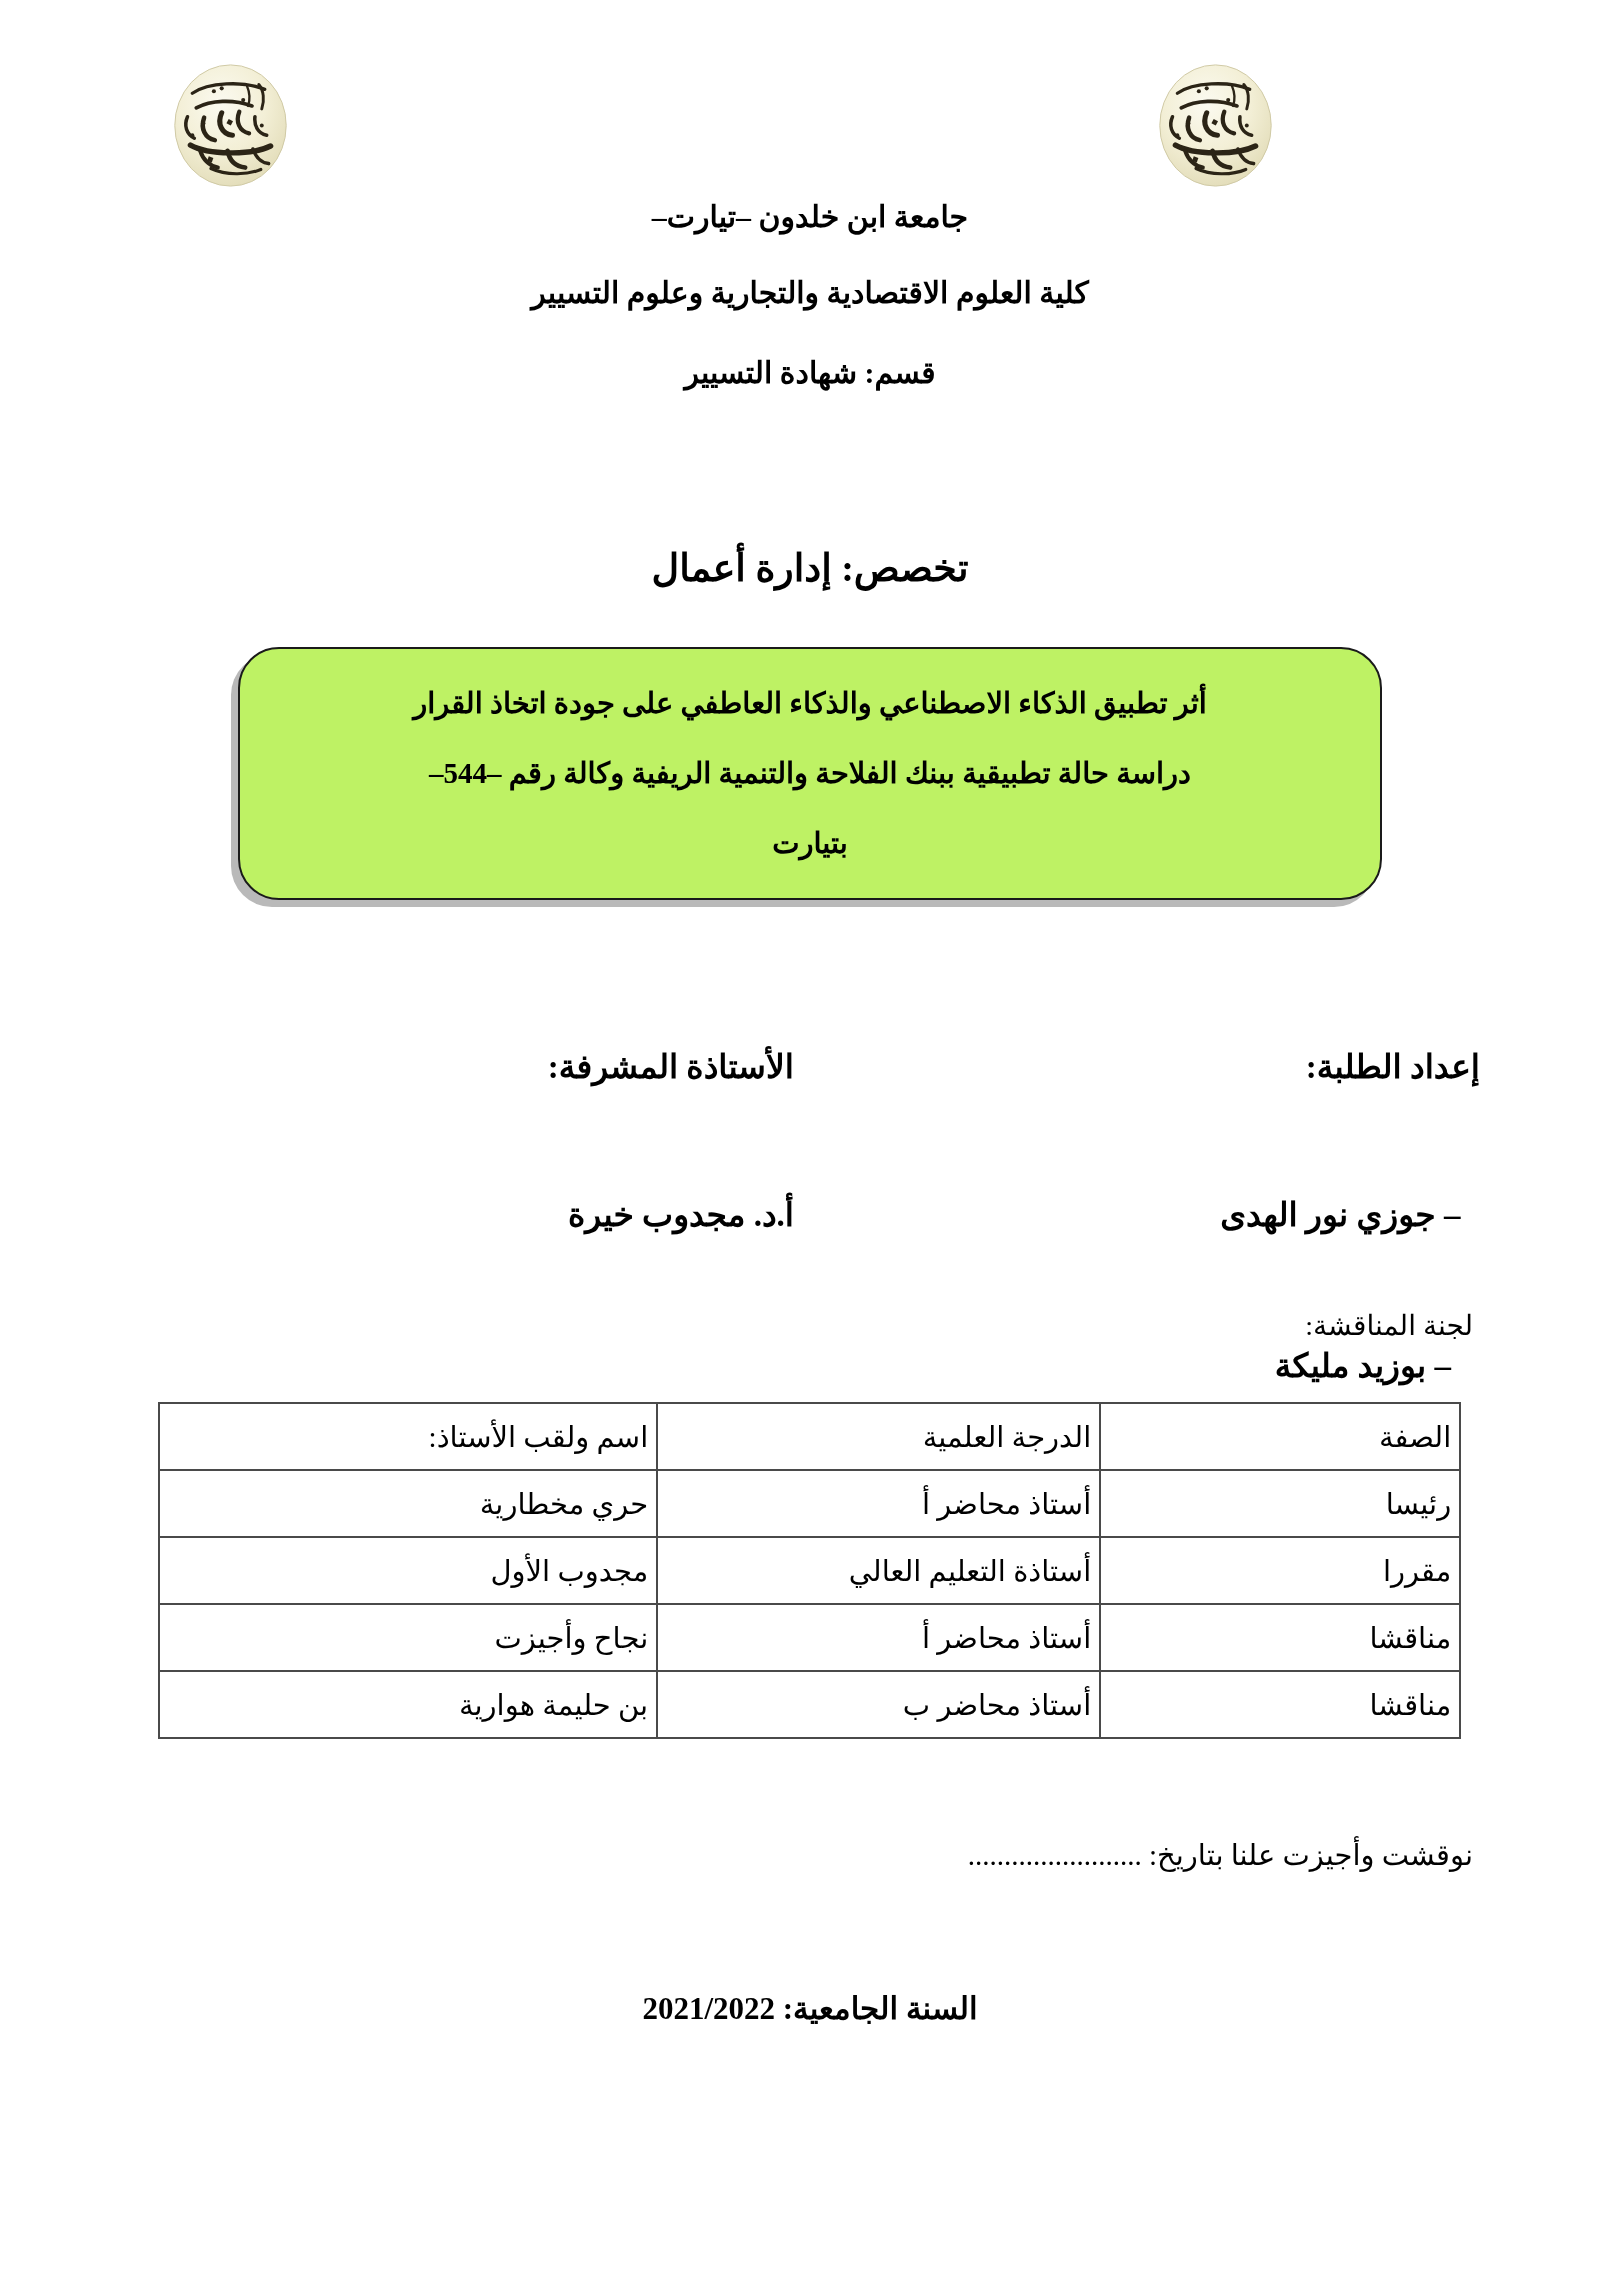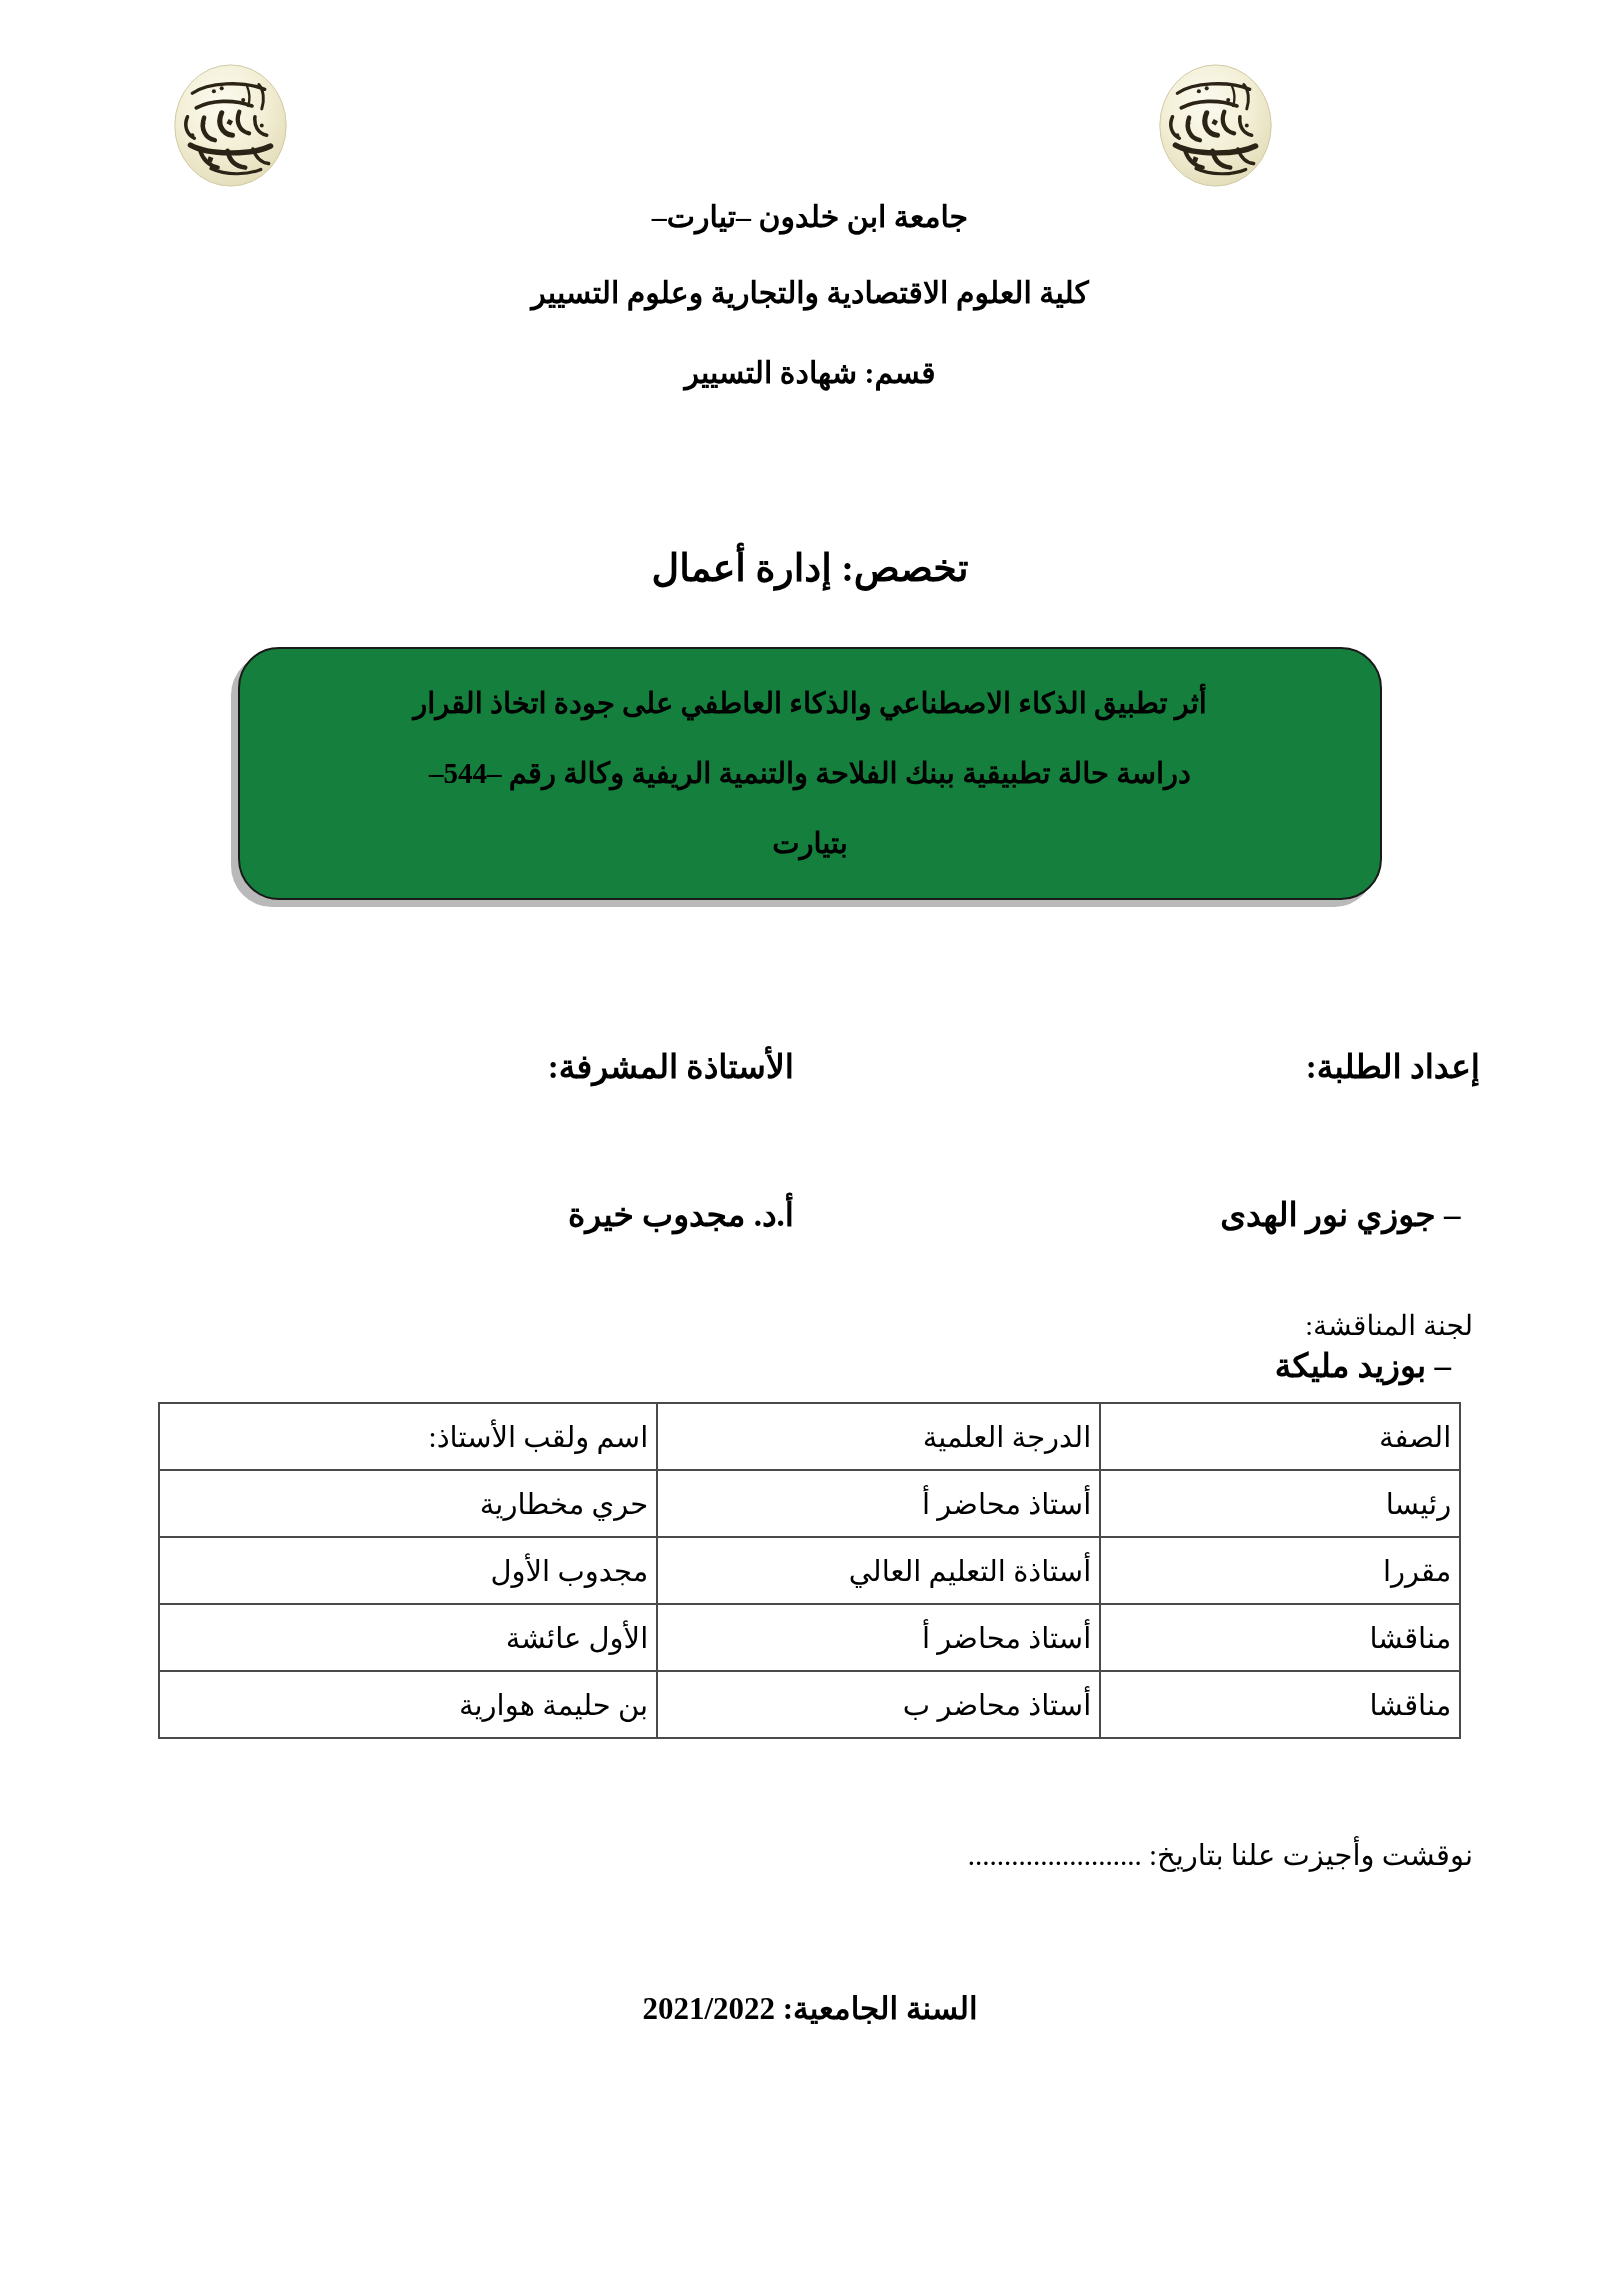--- a/index.html
+++ b/index.html
@@ -90,21 +90,21 @@
     background: #b9b9b9;
   }
   .title-box {
     position: absolute;
     top: 0;
     left: 0;
     width: 1144px;
     height: 253px;
     border: 2px solid #1a1a1a;
     border-radius: 41px;
-    background: #15803d;
+    background: #bef264;
     box-sizing: border-box;
     display: flex;
     flex-direction: column;
     align-items: center;
     justify-content: center;
   }
   .title-line {
     font-size: 29px;
     font-weight: 700;
     text-align: center;
@@ -375,21 +375,21 @@
             <td>حري مخطارية</td>
           </tr>
           <tr>
             <td>مقررا</td>
             <td>أستاذة التعليم العالي</td>
             <td>مجدوب الأول</td>
           </tr>
           <tr>
             <td>مناقشا</td>
             <td>أستاذ محاضر أ</td>
-            <td>الأول عائشة</td>
+            <td>نجاح وأجيزت</td>
           </tr>
           <tr>
             <td>مناقشا</td>
             <td>أستاذ محاضر ب</td>
             <td>بن حليمة هوارية</td>
           </tr>
         </tbody>
     </table>
   </div>
 

